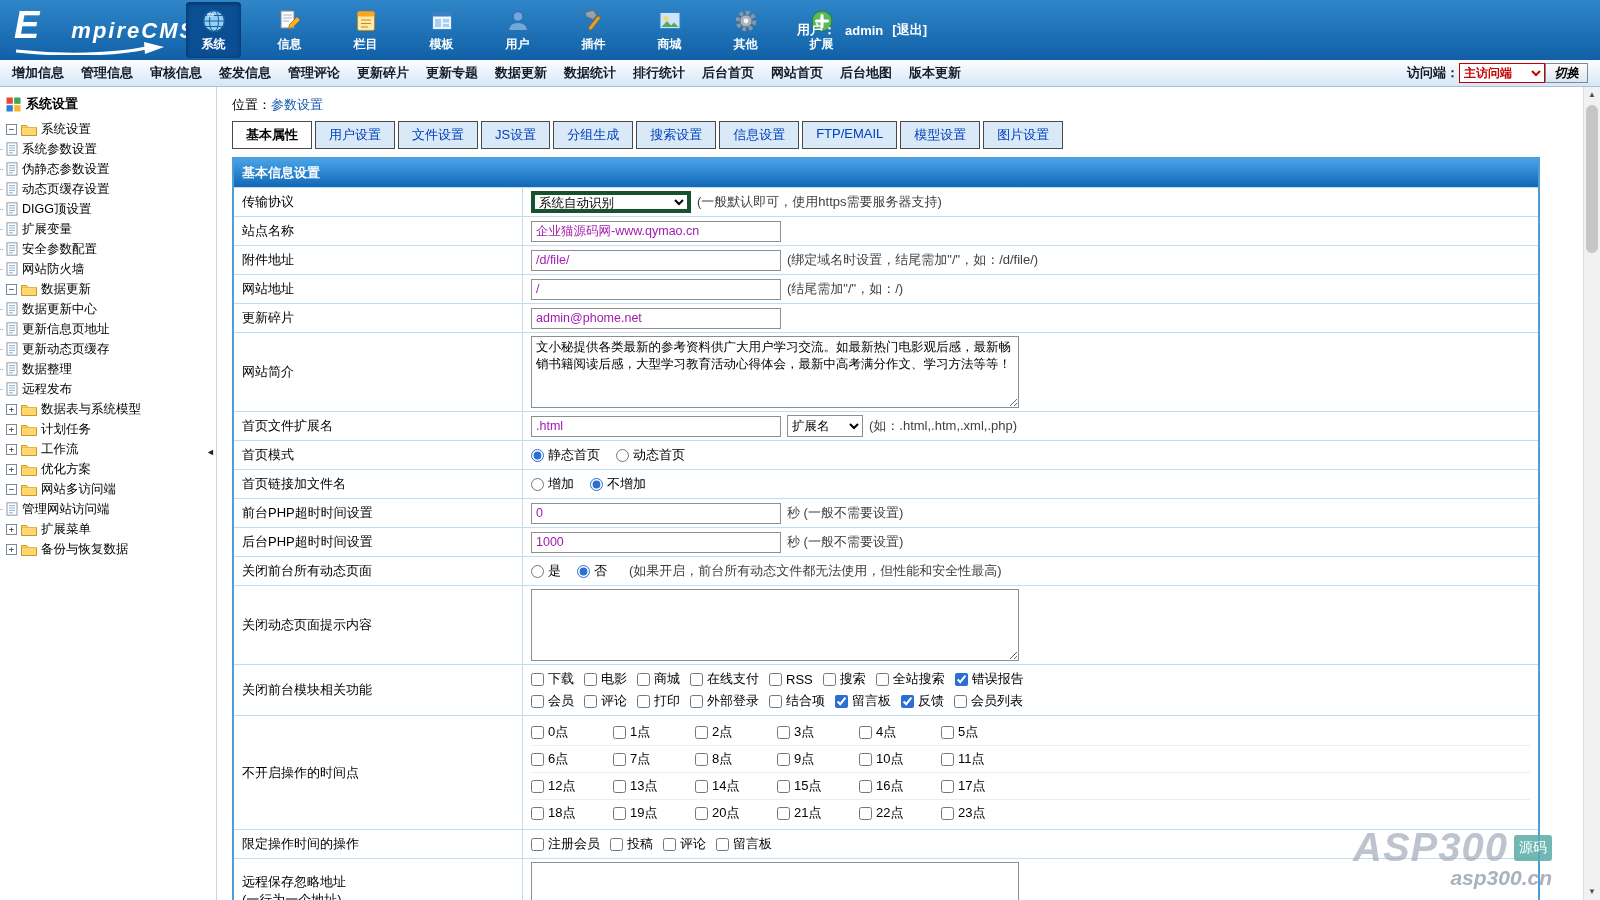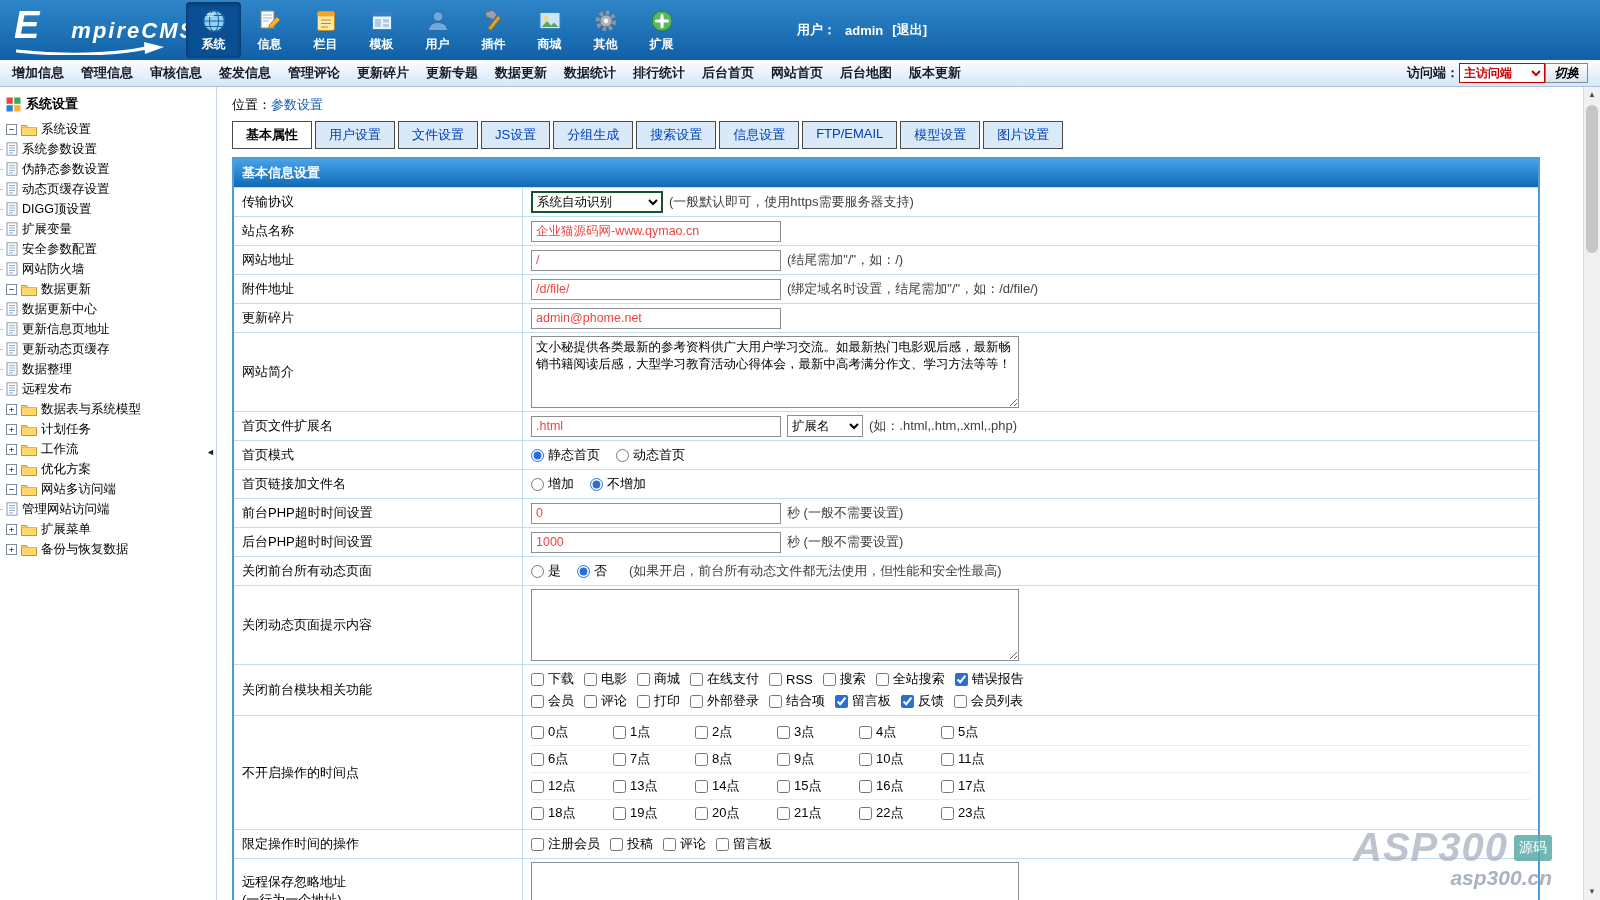--- a/index.html
+++ b/index.html
@@ -48,24 +48,24 @@
   .bc-link { color:#1558B0; cursor:pointer; text-decoration:none; }
   .tabs { display:flex; margin-top:7px; }
   .tab { padding:4px 13px; font-size:13px; border:1px solid #4A4A4A; margin-right:3px; background:#D9E9F8; color:#0040BB; cursor:pointer; white-space:nowrap; }
   .tab.active { background:#fff; color:#000; font-weight:bold; }
   .ptable { margin-top:8px; border:2px solid #4E9CD8; width:1308px; background:#fff; }
   .ptable-header { background:linear-gradient(#47A3E8,#1168B6); color:#fff; font-weight:bold; font-size:13px; padding:5px 8px; }
   .frow { display:flex; border-top:1px solid #C2DCF0; min-height:27px; font-size:13px; }
   .fl { width:288px; flex:0 0 auto; padding:5px 8px; display:flex; flex-direction:column; justify-content:center; color:#000; }
   .fv { flex:1; border-left:1px solid #C2DCF0; padding:3px 8px; display:flex; align-items:center; flex-wrap:wrap; color:#000; }
   .fv.block { display:block; }
-  .ti { width:250px; height:21px; border:1px solid #8E8E8E; padding:0 4px; font-family:"Liberation Sans",sans-serif; font-size:12.5px; color:#ef4444; }
+  .ti { width:250px; height:21px; border:1px solid #8E8E8E; padding:0 4px; font-family:"Liberation Sans",sans-serif; font-size:12.5px; color:#a21caf; }
   .ta { width:488px; height:72px; border:1px solid #8E8E8E; font-family:"Liberation Sans",sans-serif; font-size:12.5px; padding:2px 4px; resize:both; }
   .ta.short { height:58px; }
-  .sel1 { width:132px; height:22px; border:2px solid #14532d; font-size:12.5px; background:#fff; }
+  .sel1 { width:160px; height:22px; border:4px solid #14532d; font-size:12.5px; background:#fff; }
   .sel2 { width:76px; height:22px; margin-left:6px; border:1px solid #8E8E8E; font-size:12.5px; background:#fff; }
   .note { margin-left:6px; color:#404040; }
   .opt { margin-right:16px; display:inline-flex; align-items:center; gap:4px; cursor:pointer; }
   input[type=radio], input[type=checkbox] { accent-color:#2B6FD4; width:13px; height:13px; margin:0; cursor:pointer; }
   .cline { padding:2px 0; display:flex; align-items:center; }
   .cline .opt { margin-right:10px; }
   .cline.grid .opt { width:82px; margin-right:0; }
   .cline.grid { padding:4px 0; }
   .cline.grid + .cline.grid { border-top:1px solid #E4EFF8; }
 
@@ -88,21 +88,21 @@
 <div class="page">
 
   <div class="header">
     <div class="logo">
       <div class="logo-text"><span class="logo-e">E</span><span class="logo-rest">mpireCMS</span></div>
       <svg class="logo-swoosh" width="152" height="13" viewBox="0 0 152 13">
           <path d="M2 9 C 48 14 100 13 132 6" stroke="#fff" stroke-width="3" fill="none"></path>
           <polygon points="130,0 150,5 131,12" fill="#fff"></polygon>
         </svg>
     </div>
-    <div style="display:flex;">
+    <div style="display:flex;gap:20px;">
         <div class="nav-item active">
           <span class="nav-icon"><svg width="26" height="26" viewBox="0 0 26 26">
               <circle cx="13" cy="13" r="10.5" fill="#8FD0F8" stroke="#1E5E96" stroke-width="1.5"></circle>
               <ellipse cx="13" cy="13" rx="4.5" ry="10.5" fill="none" stroke="#1E5E96"></ellipse>
               <path d="M2.5 13h21M4 7.5h18M4 18.5h18" stroke="#1E5E96" fill="none"></path>
               <ellipse cx="9.5" cy="7" rx="3.5" ry="2" fill="#fff" opacity="0.55"></ellipse>
             </svg></span>
           <span class="nav-label">系统</span>
         </div>
         <div class="nav-item">
@@ -452,31 +452,31 @@
                 <span class="note">(一般默认即可，使用https需要服务器支持)</span>
               </div>
             </div>
             <div class="frow">
               <div class="fl">站点名称</div>
               <div class="fv">
                 <input type="text" class="ti" value="企业猫源码网-www.qymao.cn" style="">
               </div>
             </div>
             <div class="frow">
+              <div class="fl">附件地址</div>
+              <div class="fv">
+                <input type="text" class="ti" value="/d/file/" style="">
+                <span class="note">(绑定域名时设置，结尾需加"/"，如：/d/file/)</span>
+              </div>
+            </div>
+            <div class="frow">
               <div class="fl">网站地址</div>
               <div class="fv">
                 <input type="text" class="ti" value="/" style="">
                 <span class="note">(结尾需加"/"，如：/)</span>
-              </div>
-            </div>
-            <div class="frow">
-              <div class="fl">附件地址</div>
-              <div class="fv">
-                <input type="text" class="ti" value="/d/file/" style="">
-                <span class="note">(绑定域名时设置，结尾需加"/"，如：/d/file/)</span>
               </div>
             </div>
             <div class="frow">
               <div class="fl">更新碎片</div>
               <div class="fv">
                 <input type="text" class="ti" value="admin@phome.net" style="">
               </div>
             </div>
             <div class="frow">
               <div class="fl">网站简介</div>

